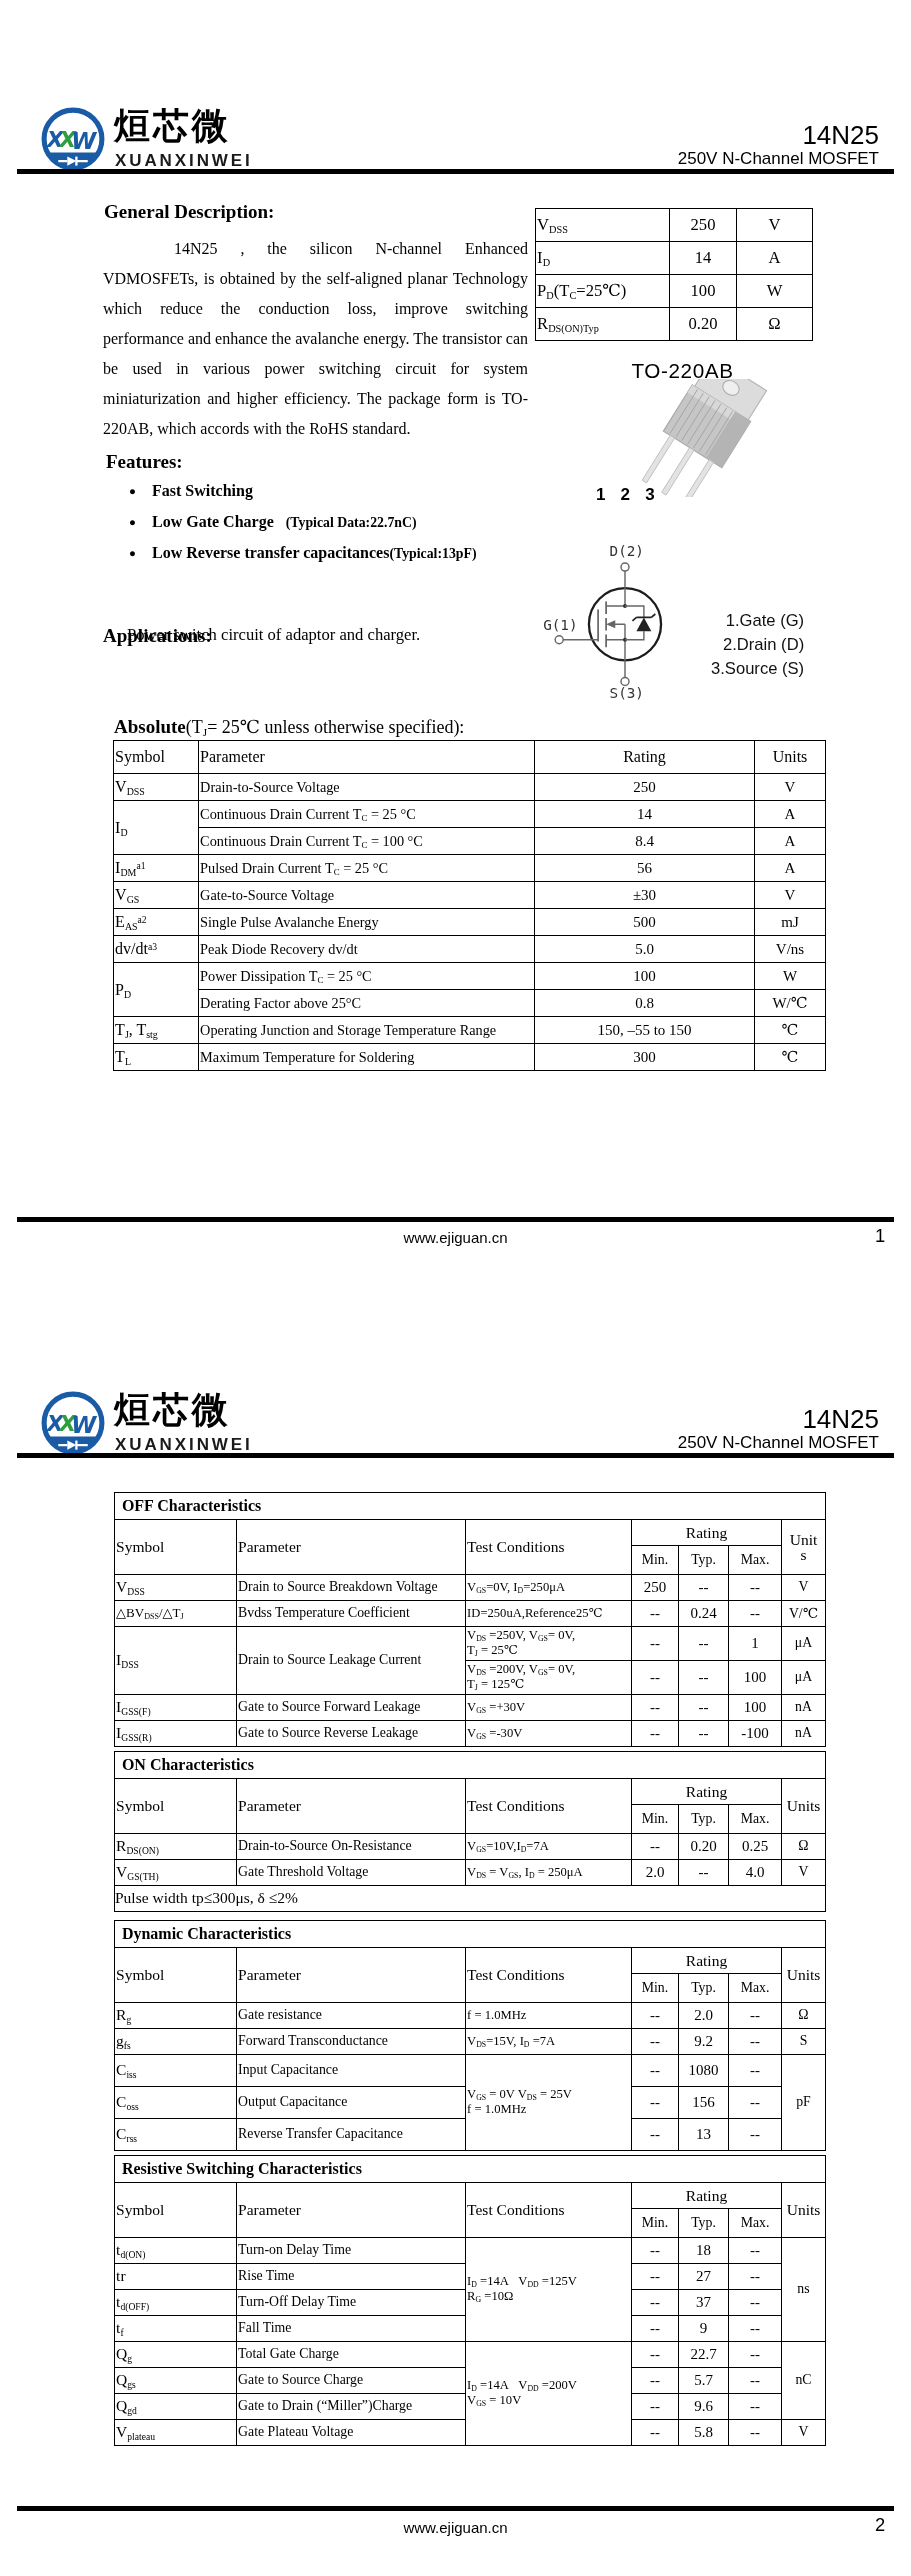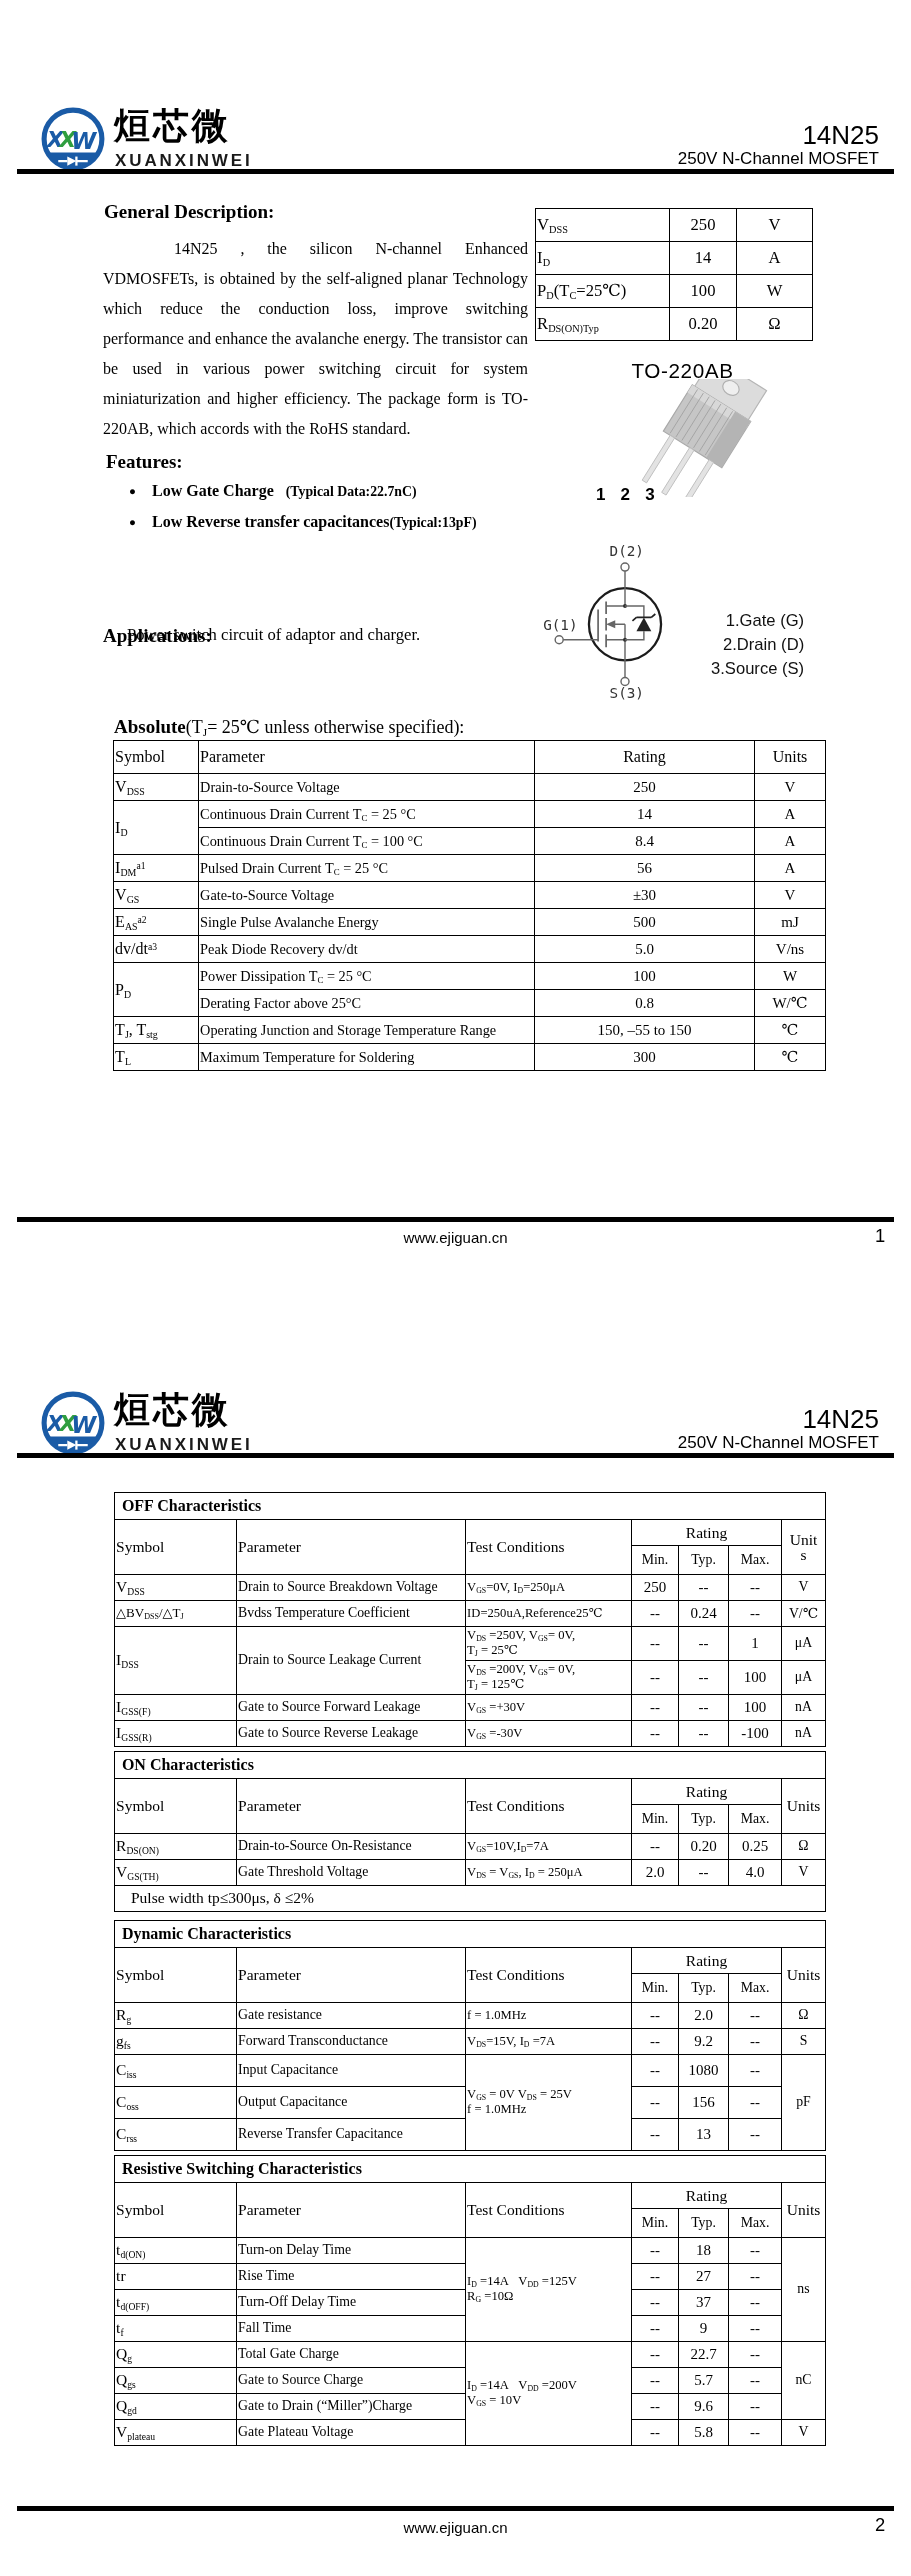--- a/index.html
+++ b/index.html
@@ -36,21 +36,21 @@
   .p2 td{height:25px;font-size:15px;}
   .p2 td.ttl{height:26px;font-size:16px;font-weight:700;padding-left:6.9px;}
   .p2 td.hd{font-size:15.5px;}
   .p2 td.hd2{font-size:13.8px;height:27.5px;}
   .p2 td.sym{font-size:15.5px;}
   .p2 td.par{font-size:13.8px;}
   .p2 td.cond{font-size:12.6px;line-height:15px;}
   .p2 td.un{font-size:13.8px;}
   .p2 td.h58{height:33px;}
   .p2 td.h54{height:31px;}
-  .p2 td.note{font-size:15.5px;padding-left:16px;}
+  .p2 td.note{font-size:15.5px;padding-left:0;}
   .brk{word-break:break-all;line-height:15px;}
   .foot-site{left:0;width:975px;text-align:center;font-size:15px;}
   .foot-num{width:34px;text-align:center;font-size:18.4px;}
   .legend div{font-size:16.6px;line-height:24px;color:#111;}
   .pins{font-size:17px;font-weight:700;letter-spacing:5.2px;}
   .pkg-title{font-size:20.7px;letter-spacing:0.6px;}
 </style>
 </head>
 <body>
 
@@ -74,20 +74,21 @@
   <div class="abs pn-wrap" style="top:150px">
     <div class="pn-sub sans">250V N-Channel MOSFET</div>
   </div>
   <div class="abs hrule" style="top:169px"></div>
 
   <div class="abs sechead" style="left:104px;top:201px">General Description:</div>
   <div class="abs gd-body" style="left:103px;top:234px">14N25 , the silicon N-channel Enhanced VDMOSFETs, is obtained by the self-aligned planar Technology which reduce the conduction loss, improve switching performance and enhance the avalanche energy. The transistor can be used in various power switching circuit for system miniaturization and higher efficiency. The package form is TO-220AB, which accords with the RoHS standard.</div>
 
   <div class="abs sechead" style="left:106px;top:451px">Features:</div>
   <div class="abs" style="left:129px;top:482px">
+    <div class="feat"><span class="blt">●</span><span>Fast Switching</span></div>
     <div class="feat"><span class="blt">●</span><span>Low Gate Charge&nbsp;&nbsp;&nbsp;<span class="sm">(Typical Data:22.7nC)</span></span></div>
     <div class="feat"><span class="blt">●</span><span>Low Reverse transfer capacitances<span class="sm">(Typical:13pF)</span></span></div>
   </div>
 
   <div class="abs sechead" style="left:103px;top:625px">Applications:</div>
   <div class="abs app-body" style="left:127px;top:625px">Power switch circuit of adaptor and charger.</div>
 
   <table class="abs dt sumtab" style="left:535px;top:208px">
     <colgroup>
         <col style="width:134px">

